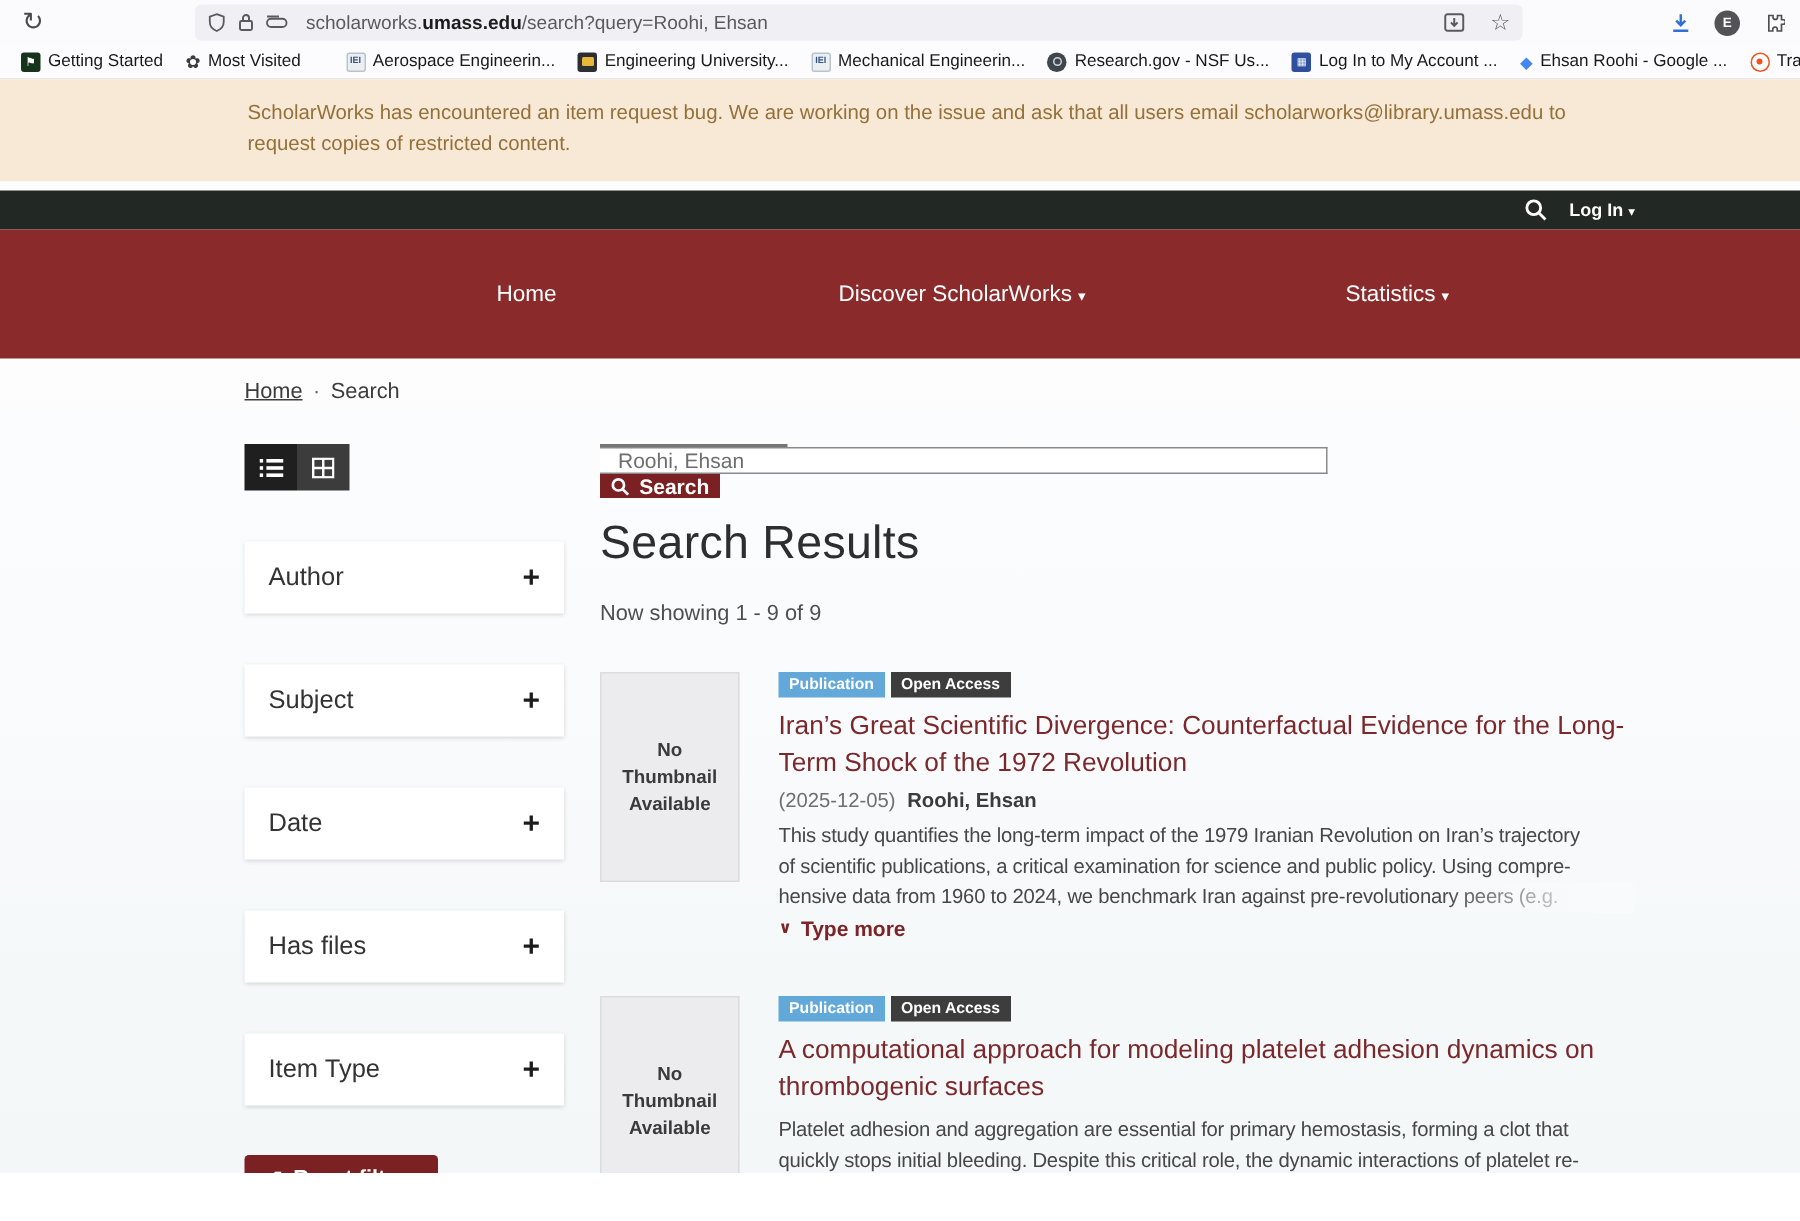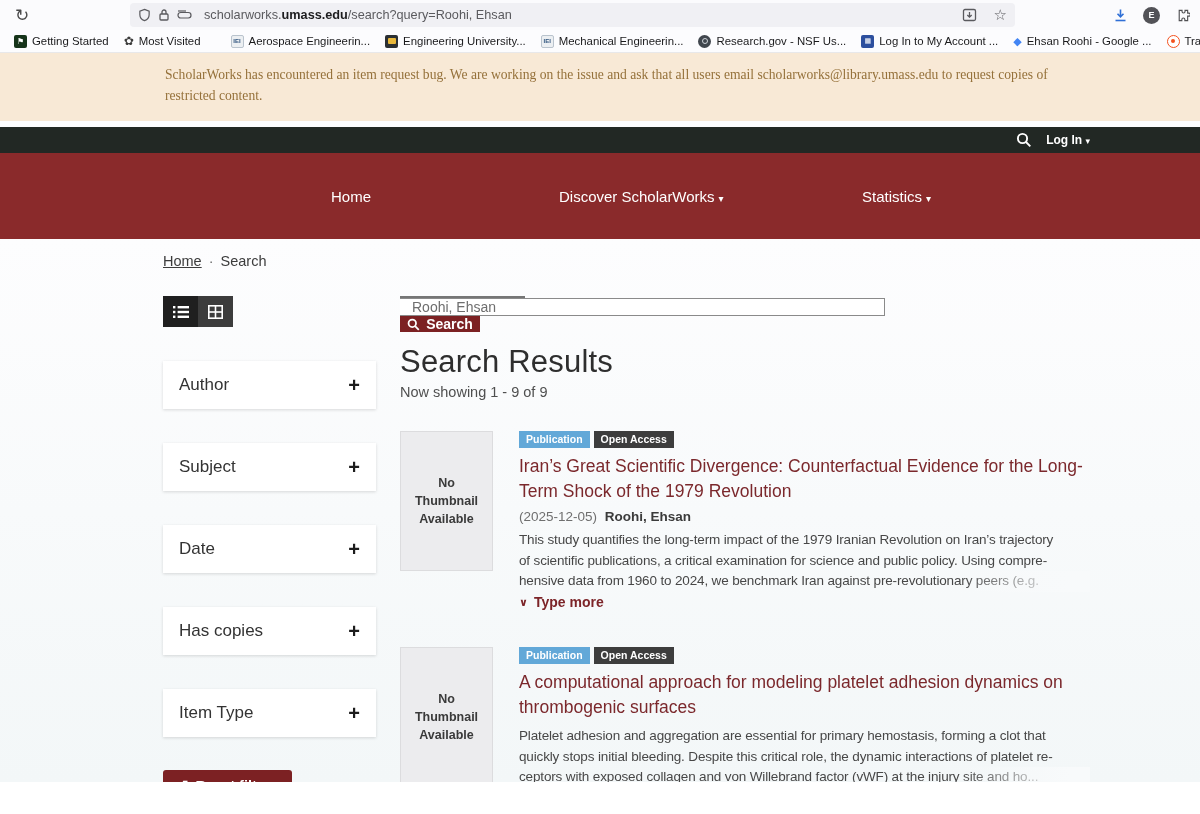--- a/index.html
+++ b/index.html
@@ -24,33 +24,33 @@
                color:#19191b; gap:15px; padding:0 6px; border-bottom:1px solid #e8e8ea; }
   .bm { display:flex; align-items:center; gap:5px; white-space:nowrap; cursor:pointer; }
   .bm-ico { width:13px; height:13px; border-radius:2px; display:flex; align-items:center; justify-content:center;
             font-size:8px; color:#fff; flex:0 0 auto; }
   .bm-sep { width:1px; height:15px; background:#c9c9cc; }
   .bm-cut-left { width:6px; height:13px; background:#173317; border-radius:0 2px 2px 0; margin-right:-7px; }
 
   
   .alert-banner { height:68px; background:#f8e9d6; }
   .alert-banner .txt { padding:11px 0 0 165px; width:1085px; font-size:13.6px; line-height:21px; color:#95713a;
-                       font-family:Liberation Serif, serif; }
+                       font-family:Liberation Sans, sans-serif; }
   .gap-white { height:6px; background:#fdfdfe; }
 
   
   .site-header { height:26px; background:#222824; display:flex; align-items:center; justify-content:flex-end;
                  padding-right:110px; gap:14px; }
   .site-header .login { color:#fff; font-size:12px; font-weight:bold; cursor:pointer; }
   .site-header .caret { color:#fff; font-size:9px; }
   .site-nav { height:86px; background:#8a2a2b; position:relative; color:#fff; font-size:15px; }
   .site-nav span.navitem { position:absolute; top:50%; transform:translateY(-50%); cursor:pointer; }
   .nav-home { left:331px; }
   .nav-discover { left:559px; }
-  .nav-stats { left:862px; }
+  .nav-stats { left:897px; }
   .navitem .caret { font-size:10px; margin-left:4px; }
 
   
   .content { height:543px; background:linear-gradient(180deg,#fdfdfe 0%,#f3f7f8 100%); overflow:hidden; }
   .breadcrumb { margin:14px 0 0 163px; font-size:14.5px; color:#3c3c3c; }
   .breadcrumb .home { text-decoration:underline; cursor:pointer; }
   .breadcrumb .sep { margin:0 7px; color:#6a6a6a; }
 
   .main-row { display:flex; margin-top:27px; }
   .sidebar { width:213px; margin-left:163px; flex:0 0 auto; }
@@ -70,21 +70,21 @@
   .results-col { margin-left:24px; width:690px; }
   .search-row { display:flex; height:32px;flex-direction:column; }
   .scope-box { width:125px; border:1px solid #767676; background:#fff; font-size:14px; color:#2f2f2f;
                display:flex; align-items:center; padding:0 10px; white-space:nowrap; overflow:hidden; cursor:pointer; }
   .query-input { width:485px; border:1px solid #8a8a8a; border-left:none; background:#fff; font-size:14px;
                  color:#6e6e6e; padding:0 12px; outline:none; font-family:inherit; }
   .search-btn { width:80px; background:#7c2123; color:#fff; border:none; font-size:14px; font-weight:bold;
                 display:flex; align-items:center; justify-content:center; gap:6px; cursor:pointer; }
 
   .h1 { margin-top:16px; font-size:31px; font-weight:400; color:#2e2e2e; letter-spacing:.2px; }
-  .showing { margin-top:4px; font-size:14.5px; color:#4f4f4f; }
+  .showing { margin-top:21px; font-size:14.5px; color:#4f4f4f; }
 
   .rcard { display:flex; margin-top:31px; }
   .rcard.second { margin-top:37px; }
   .thumb { width:93px; height:140px; background:#ececee; border:1px solid #dcdcde; flex:0 0 auto;
            display:flex; flex-direction:column; align-items:center; justify-content:center; text-align:center;
            font-size:12.5px; font-weight:bold; color:#3a3a3a; line-height:18px; padding:0 6px; cursor:pointer; }
   .rdetails { margin-left:26px; width:575px; }
   .badges { display:flex; gap:4px; }
   .badge { font-size:10.5px; font-weight:bold; color:#fff; padding:2px 7px 3px; }
   .badge.blue { background:#62a8d8; }
@@ -259,21 +259,21 @@
       </div>
       <div class="fcard">
         <span class="flabel">Subject</span>
         <span class="plus">+</span>
       </div>
       <div class="fcard">
         <span class="flabel">Date</span>
         <span class="plus">+</span>
       </div>
       <div class="fcard">
-        <span class="flabel">Has copies</span>
+        <span class="flabel">Has files</span>
         <span class="plus">+</span>
       </div>
       <div class="fcard">
         <span class="flabel">Item Type</span>
         <span class="plus">+</span>
       </div>
 
       <button class="reset-btn">
         <span class="undo">↺</span>
         <span>Reset filters</span>
@@ -299,21 +299,21 @@
       <div class="rcard">
         <div class="thumb">
           <span>No Thumbnail</span>
           <span>Available</span>
         </div>
         <div class="rdetails">
           <div class="badges">
             <span class="badge blue">Publication</span>
             <span class="badge dark">Open Access</span>
           </div>
-          <div class="rtitle">Iran’s Great Scientific Divergence: Counterfactual Evidence for the Long-Term Shock of the 1979 Revolution</div>
+          <div class="rtitle">Iran’s Great Scientific Divergence: Counterfactual Evidence for the Long-Term Shock of the 1972 Revolution</div>
           <div class="rmeta">
             <span class="date">(2025-12-05)</span>
             <span class="author">Roohi, Ehsan</span>
           </div>
           <div class="abstract">
             <div class="abline">This study quantifies the long-term impact of the 1979 Iranian Revolution on Iran’s trajectory</div>
             <div class="abline">of scientific publications, a critical examination for science and public policy. Using compre-</div>
             <div class="abline fade">hensive data from 1960 to 2024, we benchmark Iran against pre-revolutionary peers (e.g.</div>
           </div>
           <div class="show-more">

